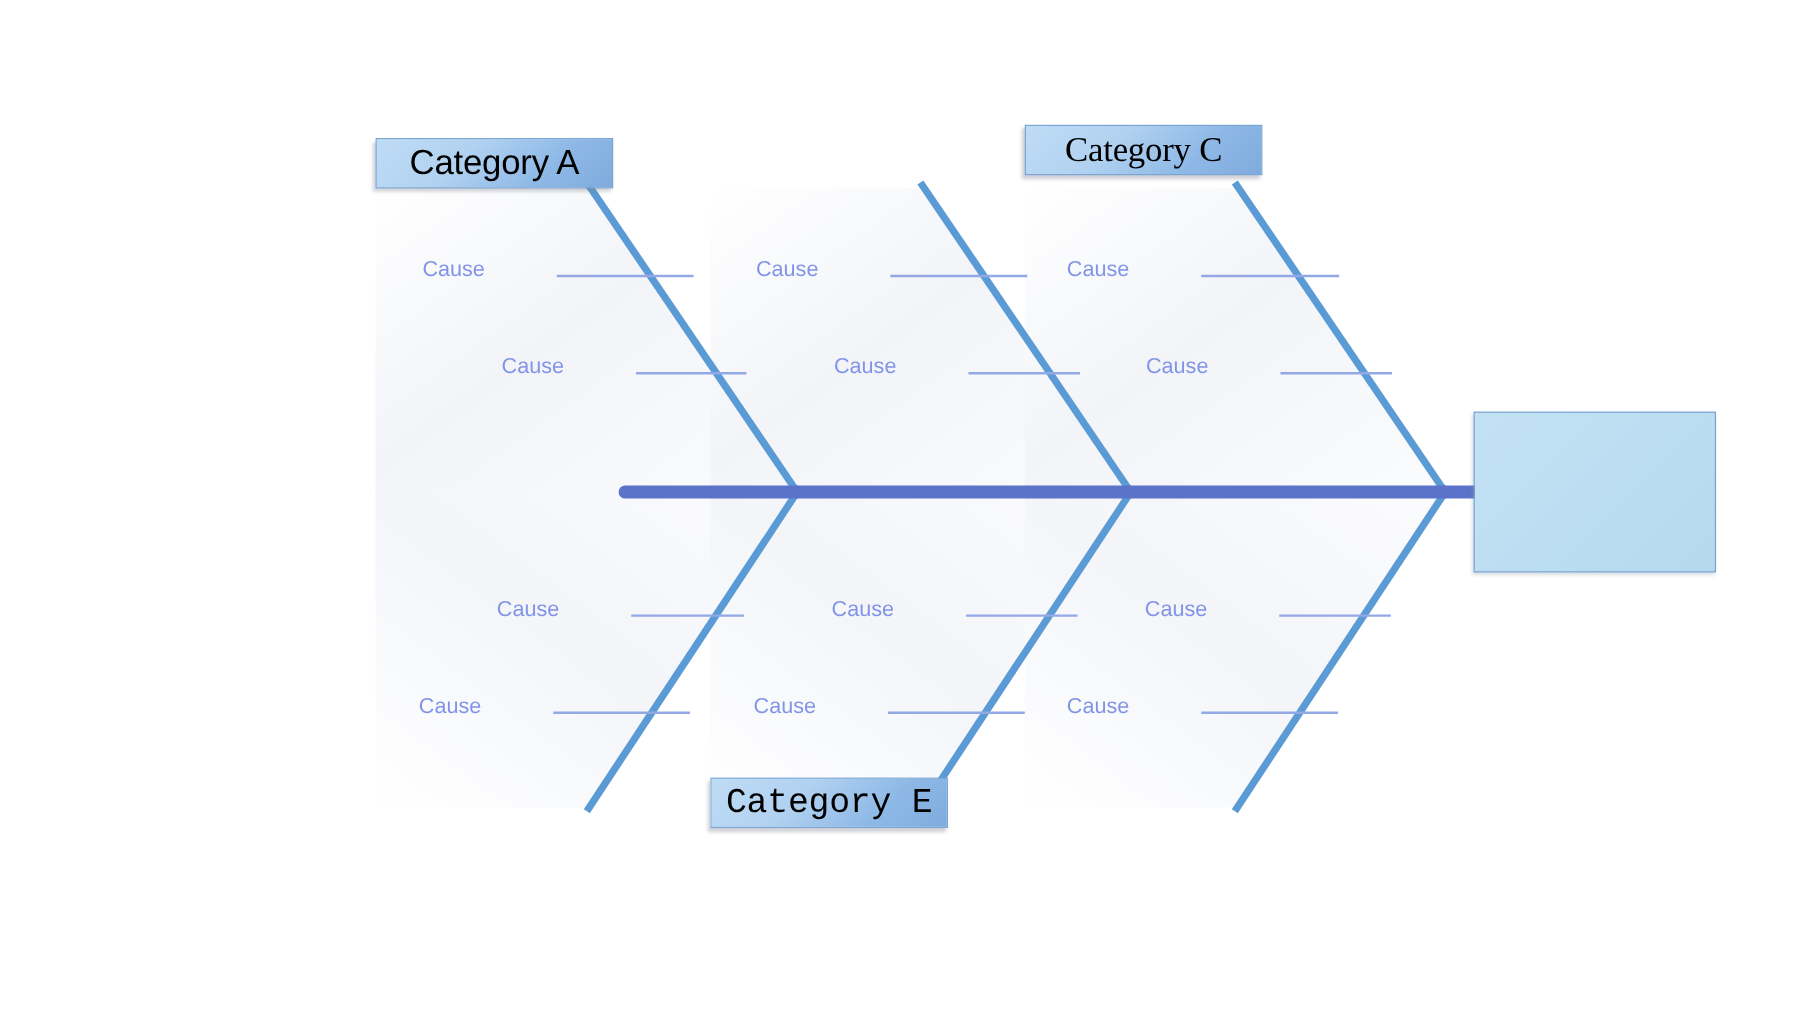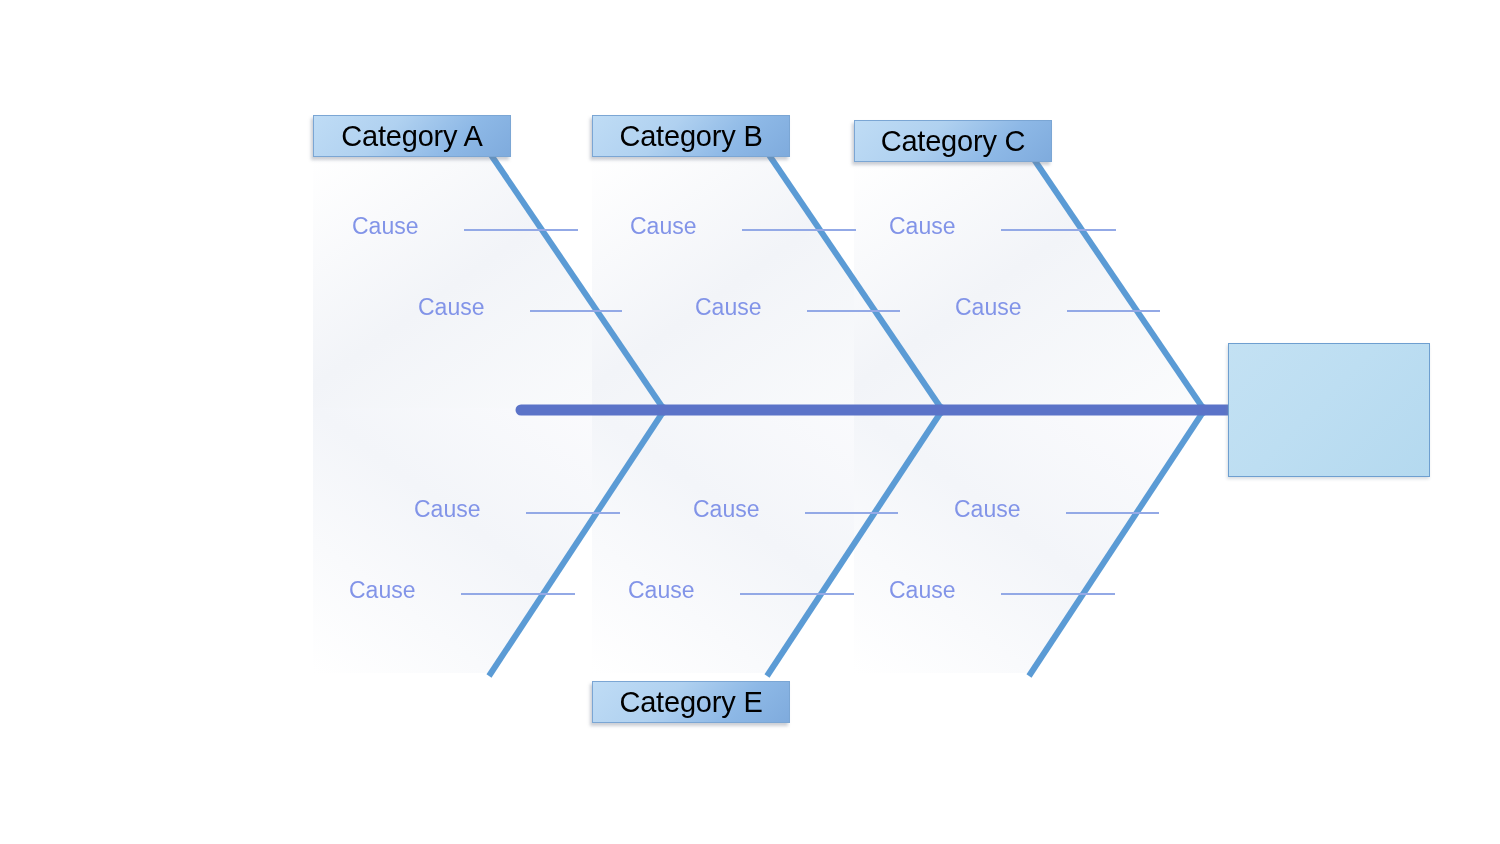--- a/index.html
+++ b/index.html
@@ -44,21 +44,21 @@
     font-size: 29px;
     line-height: 1;
     color: #000000;
     white-space: nowrap;
     letter-spacing: -0.2px;
   }
 
   
   .cause {
     position: absolute;
-    font-size: 23px;
+    font-size: 18px;
     line-height: 1;
     color: #8294e8;
     white-space: nowrap;
     z-index: 3;
   }
 
   
   #head-box {
     position: absolute;
     left: 1228px;
@@ -126,30 +126,27 @@
       <line x1="1001" y1="594" x2="1115" y2="594"></line>
     </g>
 
     <line x1="521" y1="410" x2="1240" y2="410" stroke="#5b73c8" stroke-width="11" stroke-linecap="round"></line>
   </svg>
 
   <div class="cat-box" style="left:313px; top:115px;">
     <span class="cat-label">Category A</span>
   </div>
 
-  <div class="cat-box" style="left:592px; top:115px;">
-    <span class="cat-label">Category B</span>
-  </div>
 
-  <div class="cat-box" style="left:854px; top:120px;">
+  <div class="cat-box" style="left:854px; top:104px;font-family:Liberation Serif, serif;">
     <span class="cat-label">Category C</span>
   </div>
 
 
-  <div class="cat-box" style="left:592px; top:681px;">
+  <div class="cat-box" style="left:592px; top:648px;font-family:Liberation Mono, monospace;">
     <span class="cat-label">Category E</span>
   </div>
 
 
   <div class="cause" style="left:352px; top:215px;">Cause</div>
   <div class="cause" style="left:418px; top:296px;">Cause</div>
 
   <div class="cause" style="left:630px; top:215px;">Cause</div>
   <div class="cause" style="left:695px; top:296px;">Cause</div>
 

